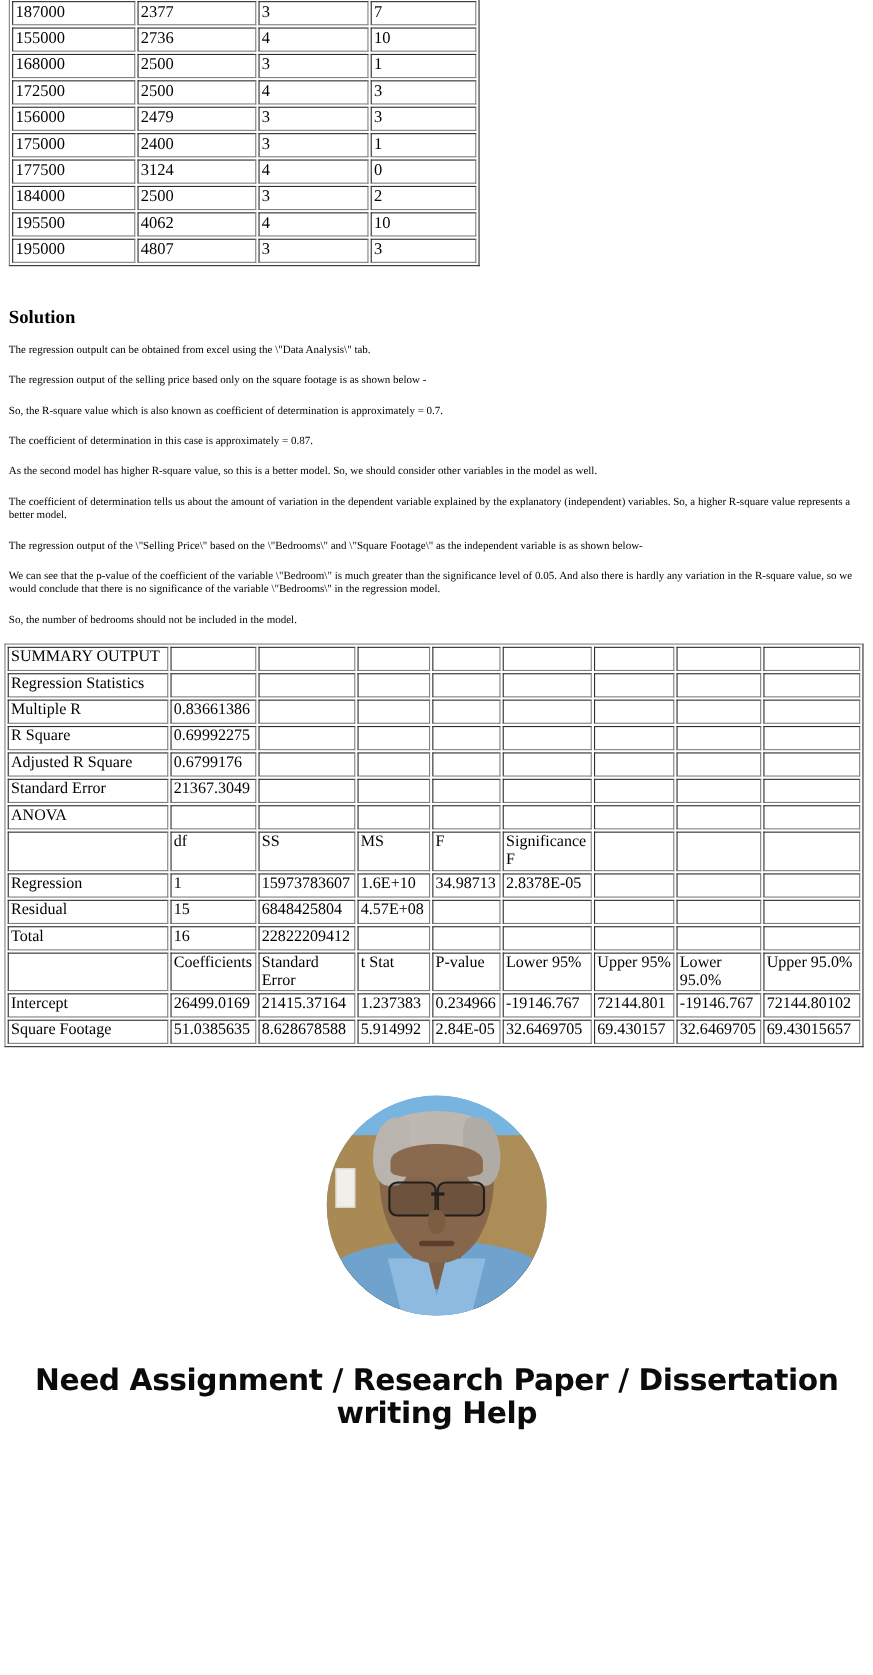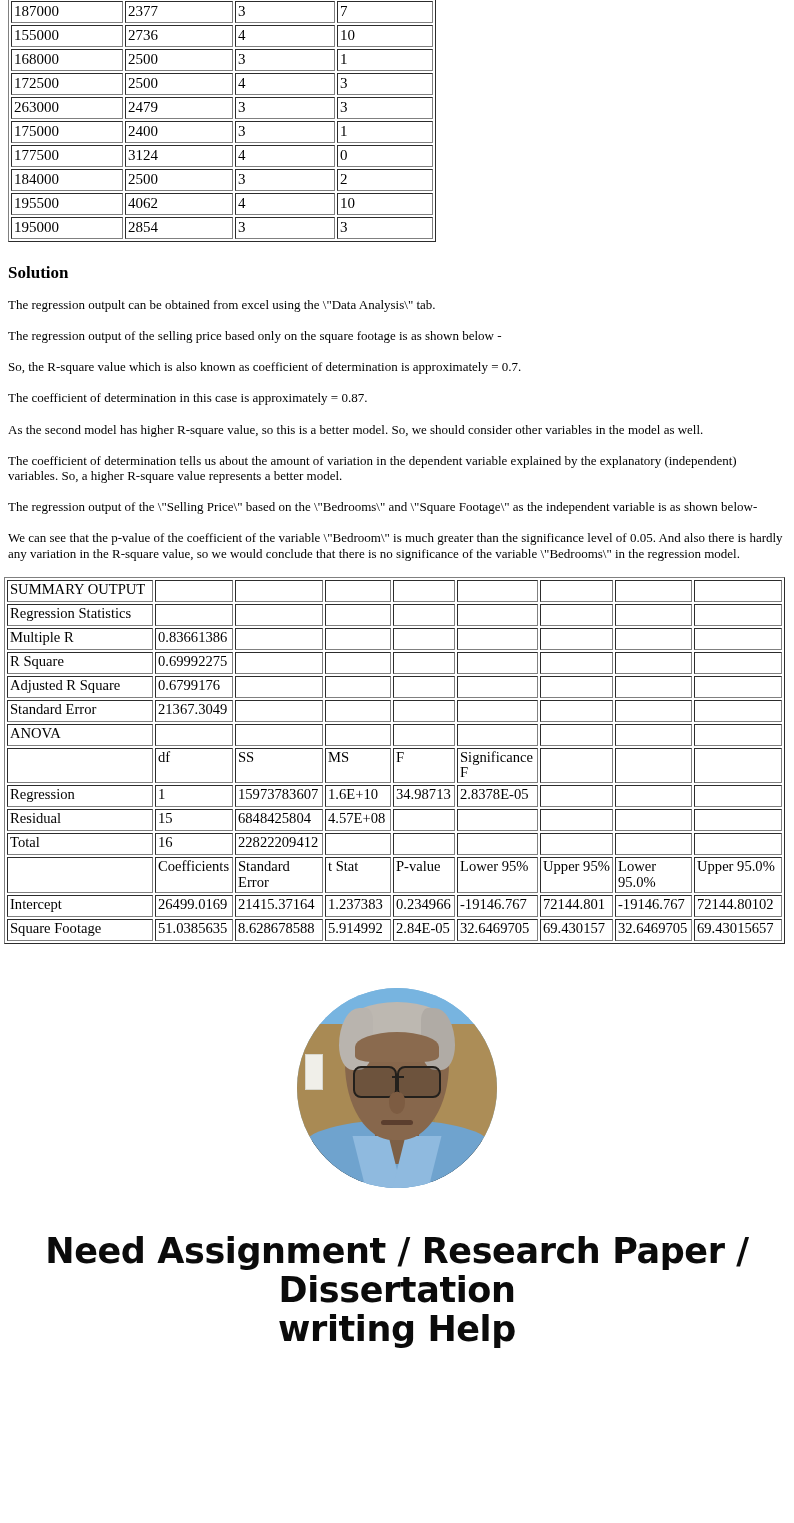--- a/index.html
+++ b/index.html
@@ -55,25 +55,25 @@
   table#data-table col.c0 { width: 112px; }
   table#data-table col.c1 { width: 108px; }
   table#data-table col.c2 { width: 100px; }
   table#data-table col.c3 { width: 96px; }
 
   
   .prose { padding: 0 8px; }
   h3.solution-heading {
     font-size: 17px;
     font-weight: bold;
-    margin: 22px 0 14px 0;
+    margin: 38px 0 14px 0;
     line-height: 1.1;
   }
   p.para {
-    font-size: 13px;
+    font-size: 10px;
     line-height: 1.17;
     margin: 0 0 16px 0;
     text-align: left;
   }
 
   
   table#summary-table {
     margin-left: 4px;
     margin-top: 6px;
     width: 778px;
@@ -141,21 +141,21 @@
   .av-mouth { position:absolute; left:84px; top:132px; width:32px; height:5px;
               background:#5b3e2e; border-radius:3px; }
 
   
   .footer {
     text-align: center;
     margin-top: 40px;
     padding: 0 14px 24px 14px;
     font-family: "DejaVu Sans", "Liberation Sans", sans-serif;
     font-weight: bold;
-    font-size: 35px;
+    font-size: 27px;
     line-height: 1.12;
     letter-spacing: -0.4px;
     color: #0b0b0b;
   }
   .footer .line2 { display: block; }
 </style>
 </head>
 <body>
 
 <div class="page">
@@ -187,21 +187,21 @@
             <td>3</td>
             <td>1</td>
           </tr>
           <tr>
             <td>172500</td>
             <td>2500</td>
             <td>4</td>
             <td>3</td>
           </tr>
           <tr>
-            <td>263000</td>
+            <td>156000</td>
             <td>2479</td>
             <td>3</td>
             <td>3</td>
           </tr>
           <tr>
             <td>175000</td>
             <td>2400</td>
             <td>3</td>
             <td>1</td>
           </tr>
@@ -218,39 +218,40 @@
             <td>2</td>
           </tr>
           <tr>
             <td>195500</td>
             <td>4062</td>
             <td>4</td>
             <td>10</td>
           </tr>
           <tr>
             <td>195000</td>
-            <td>2854</td>
+            <td>4807</td>
             <td>3</td>
             <td>3</td>
           </tr>
         </tbody>
     </table>
   </div>
 
   <div class="prose">
     <h3 class="solution-heading">Solution</h3>
     <div id="paragraph-host">
         <p class="para">The regression outpult can be obtained from excel using the \"Data Analysis\" tab.</p>
         <p class="para">The regression output of the selling price based only on the square footage is as shown below -</p>
         <p class="para">So, the R-square value which is also known as coefficient of determination is approximately = 0.7.</p>
         <p class="para">The coefficient of determination in this case is approximately = 0.87.</p>
         <p class="para">As the second model has higher R-square value, so this is a better model. So, we should consider other variables in the model as well.</p>
         <p class="para">The coefficient of determination tells us about the amount of variation in the dependent variable explained by the explanatory (independent) variables. So, a higher R-square value represents a better model.</p>
         <p class="para">The regression output of the \"Selling Price\" based on the \"Bedrooms\" and \"Square Footage\" as the independent variable is as shown below-</p>
         <p class="para">We can see that the p-value of the coefficient of the variable \"Bedroom\" is much greater than the significance level of 0.05. And also there is hardly any variation in the R-square value, so we would conclude that there is no significance of the variable \"Bedrooms\" in the regression model.</p>
+        <p class="para">So, the number of bedrooms should not be included in the model.</p>
       </div>
   </div>
 
   <table class="htable" id="summary-table">
     <colgroup>
       <col class="s0">
         <col class="s1">
         <col class="s2">
         <col class="s3">
         <col class="s4">

